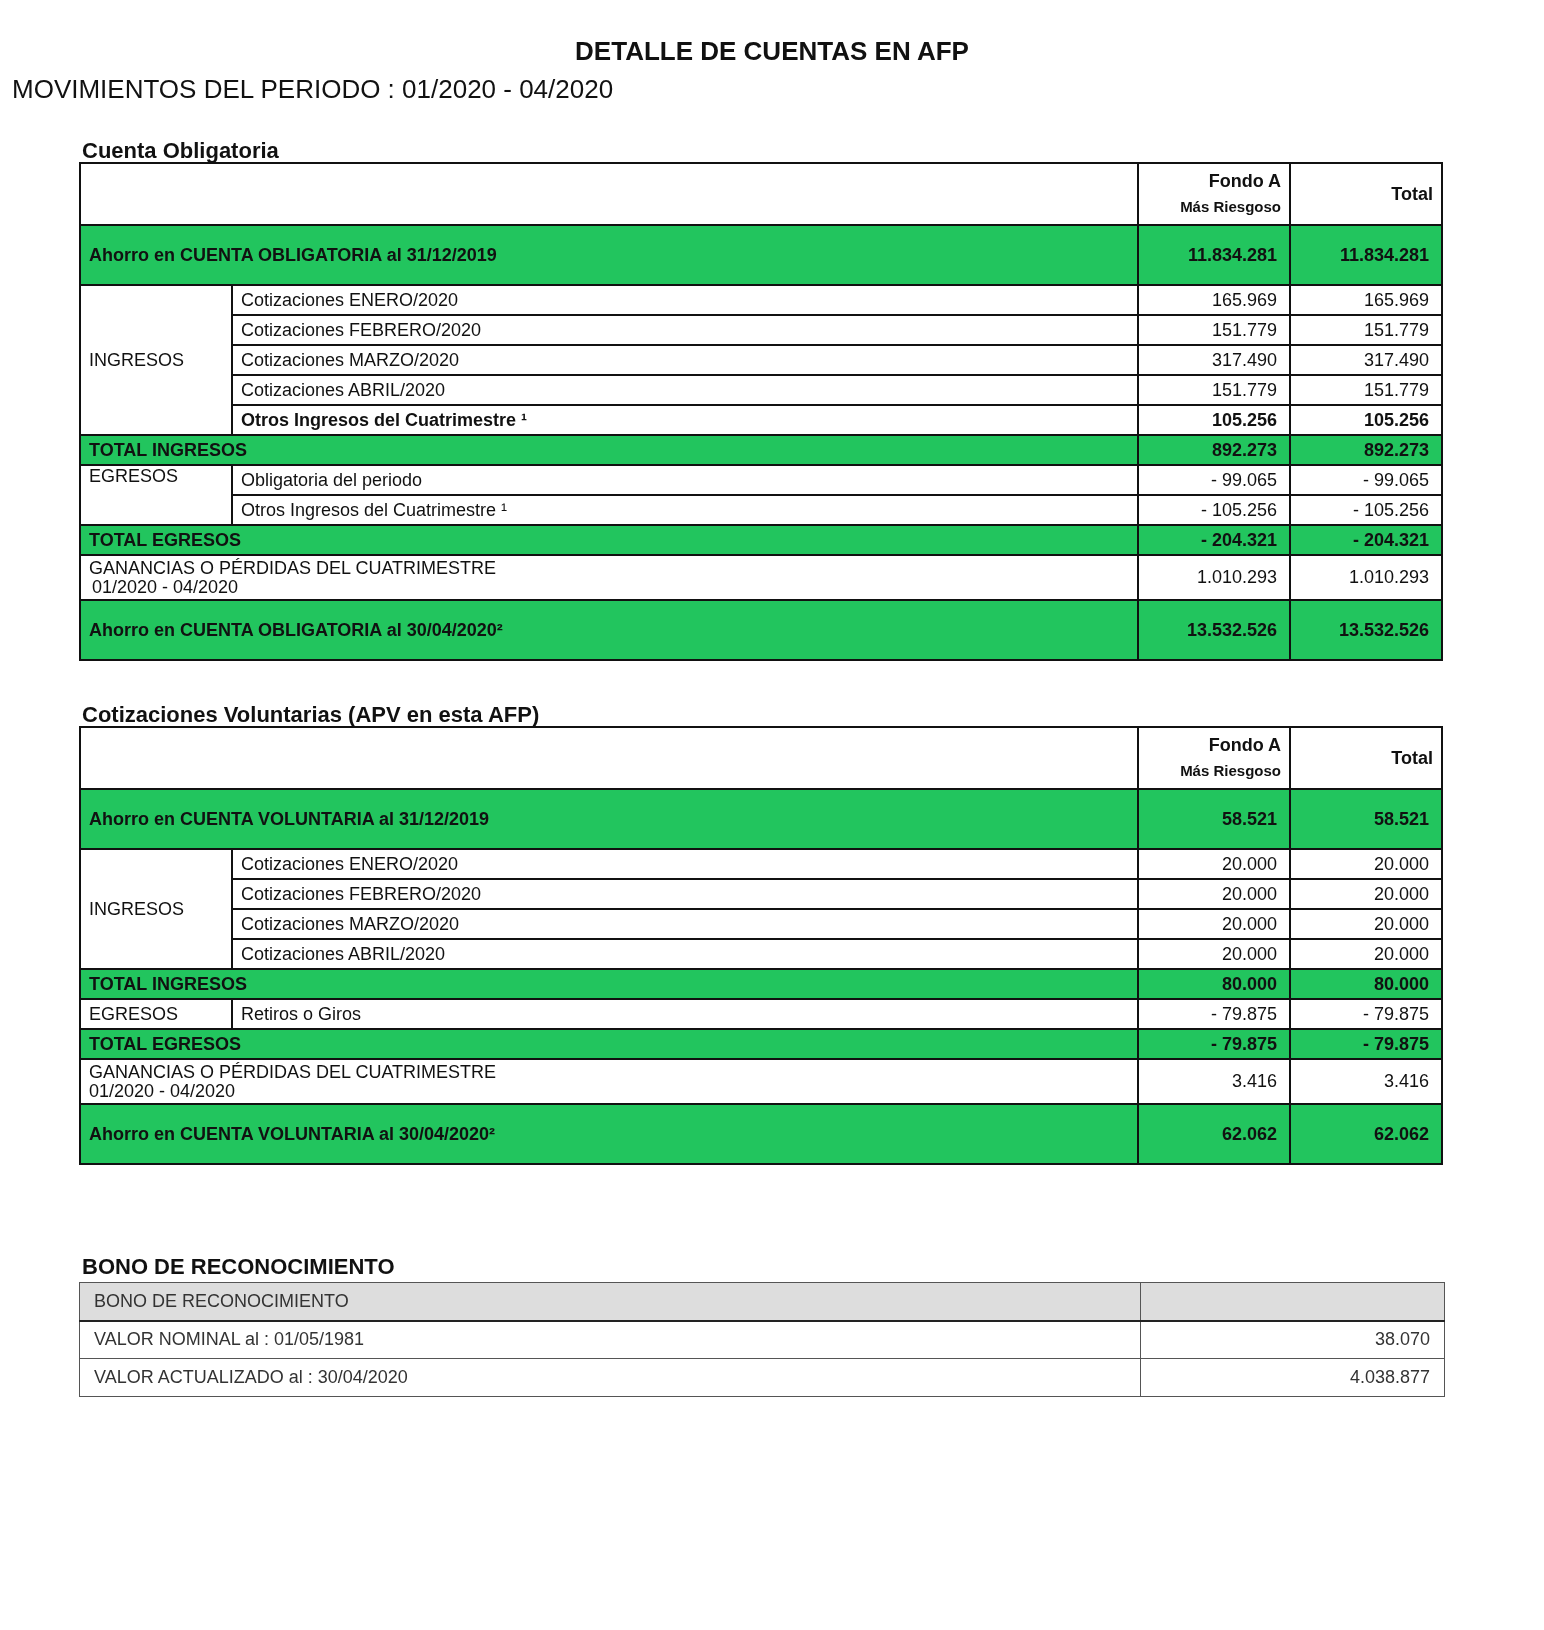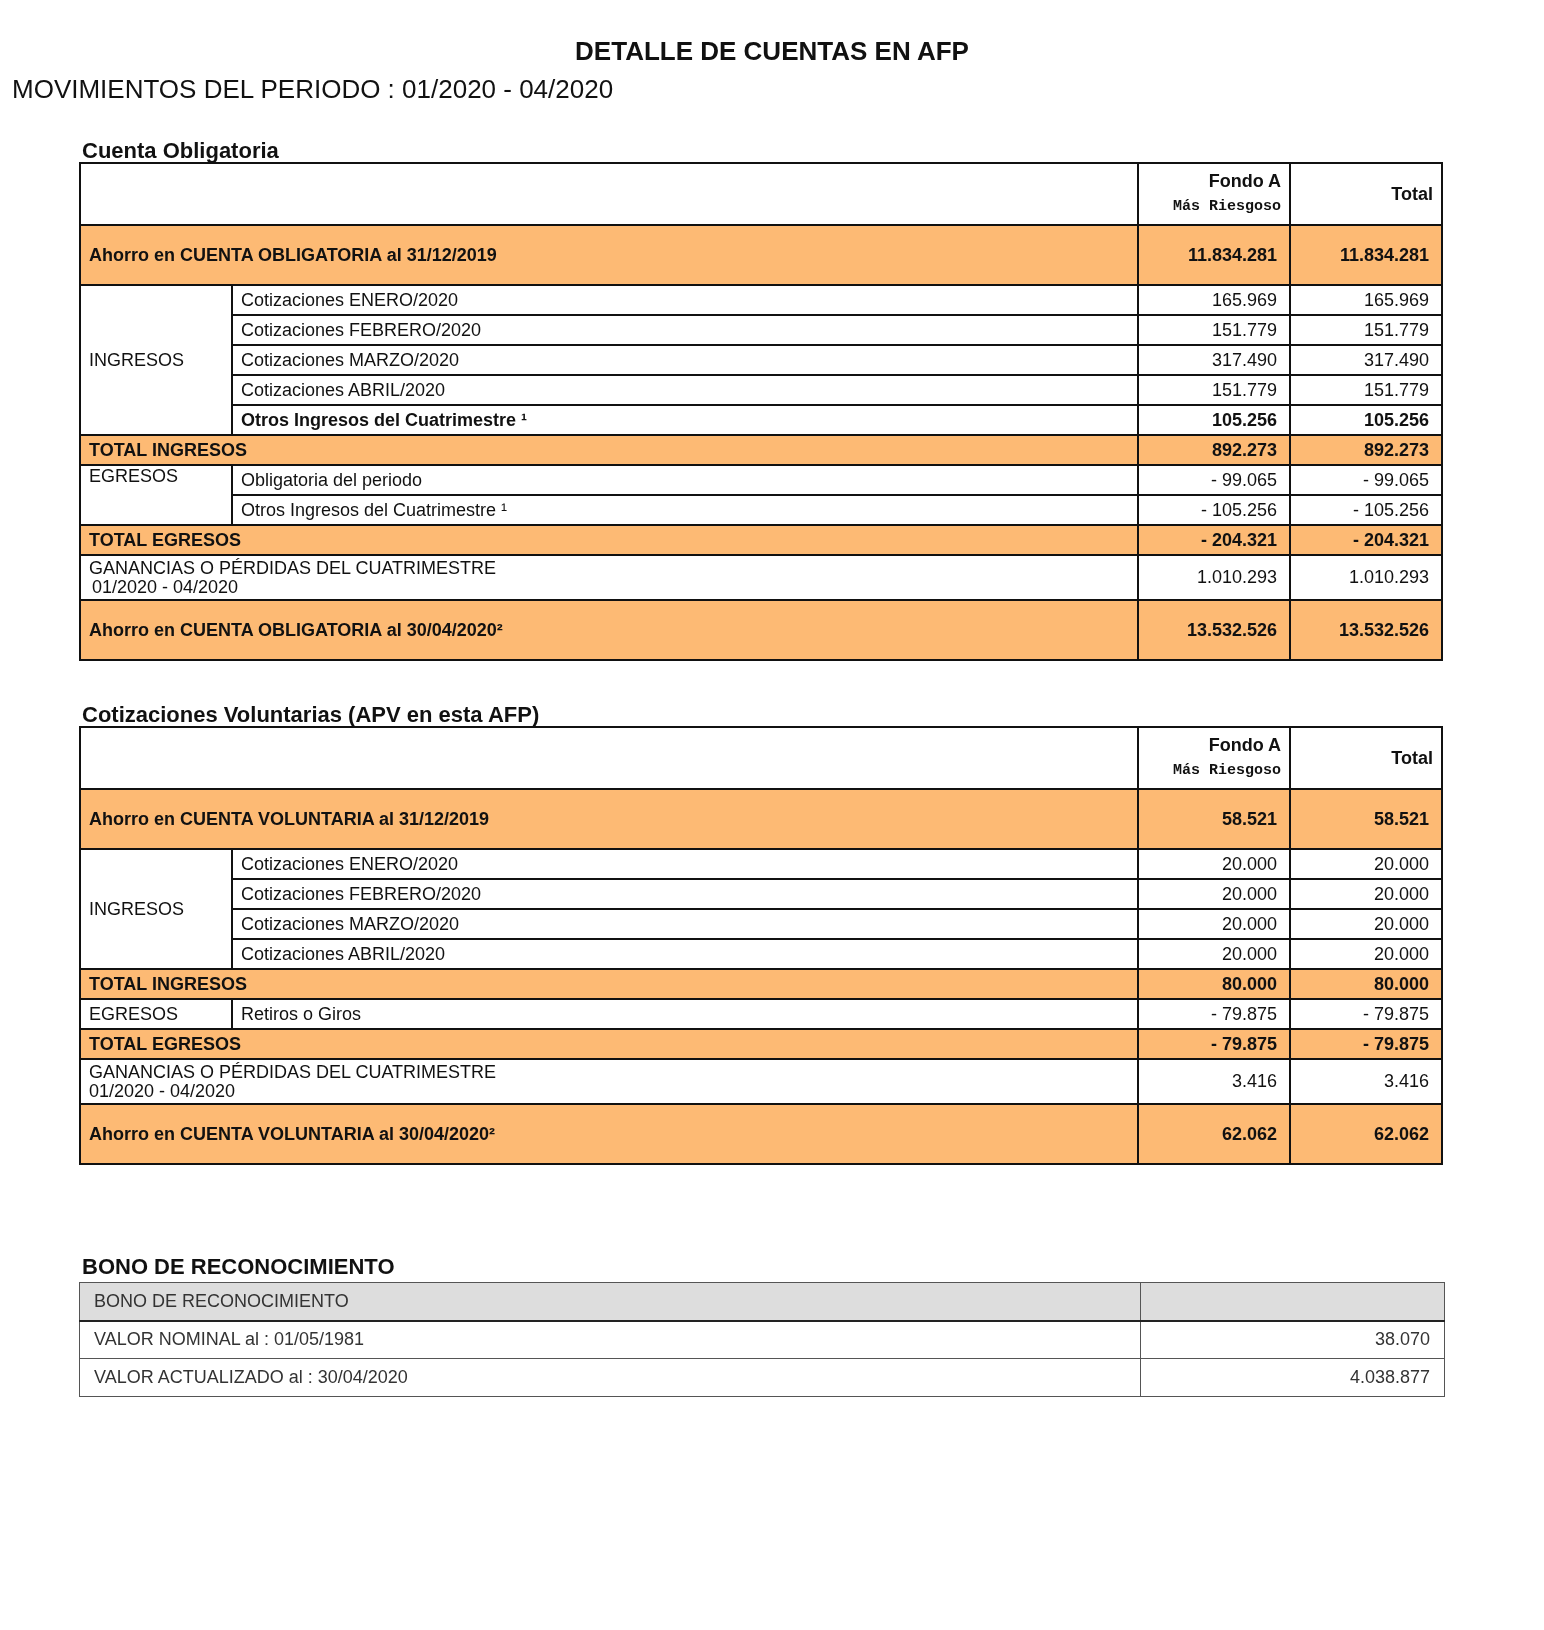--- a/index.html
+++ b/index.html
@@ -3,26 +3,26 @@
 <meta charset="utf-8">
 <style>
   * { box-sizing: border-box; }
   body { margin: 0; background: #ffffff; font-family: "Liberation Sans", sans-serif; color: #111; }
   .page { position: relative; width: 1500px; height: 1630px; background: #fff; }
   .title { position: absolute; left: 0; width: 1544px; text-align: center; top: 36px; font-size: 26px; font-weight: bold; }
   .subtitle { position: absolute; left: 12px; width: 1544px; top: 74px; font-size: 26px; }
   .section-title { position: absolute; left: 82px; font-size: 22px; font-weight: bold; }
   table.acct { position: absolute; left: 79px; width: 1364px; border-collapse: collapse; font-size: 18px; }
   table.acct td { border: 2px solid #111; padding: 0 8px; vertical-align: middle; }
-  .gray { background: #fdba74; }
+  .gray { background: #22c55e; }
   .num { text-align: right; padding-right: 12px !important; }
   .b { font-weight: bold; }
   .hdr td { height: 62px; }
   .hdr .fondo { text-align: right; font-weight: bold; line-height: 26px; }
-  .hdr .fondo .sub { font-size: 15px; font-family: Liberation Mono, monospace; }
+  .hdr .fondo .sub { font-size: 15px; }
   .hdr .tot { text-align: right; font-weight: bold; }
   .tall td { height: 60px; }
   .row td { height: 30px; }
   .two td { height: 45px; line-height: 19px; }
   .col1 { width: 152px; }
   .colF { width: 152px; }
   .colT { width: 152px; }
   table.bono { position: absolute; left: 79px; width: 1366px; border-collapse: collapse; font-size: 18px; color: #333; }
   table.bono td { border: 1px solid #555; height: 38px; padding: 0 14px; }
   table.bono .bh td { background: #dddddd; border-bottom: 2px solid #222; }

